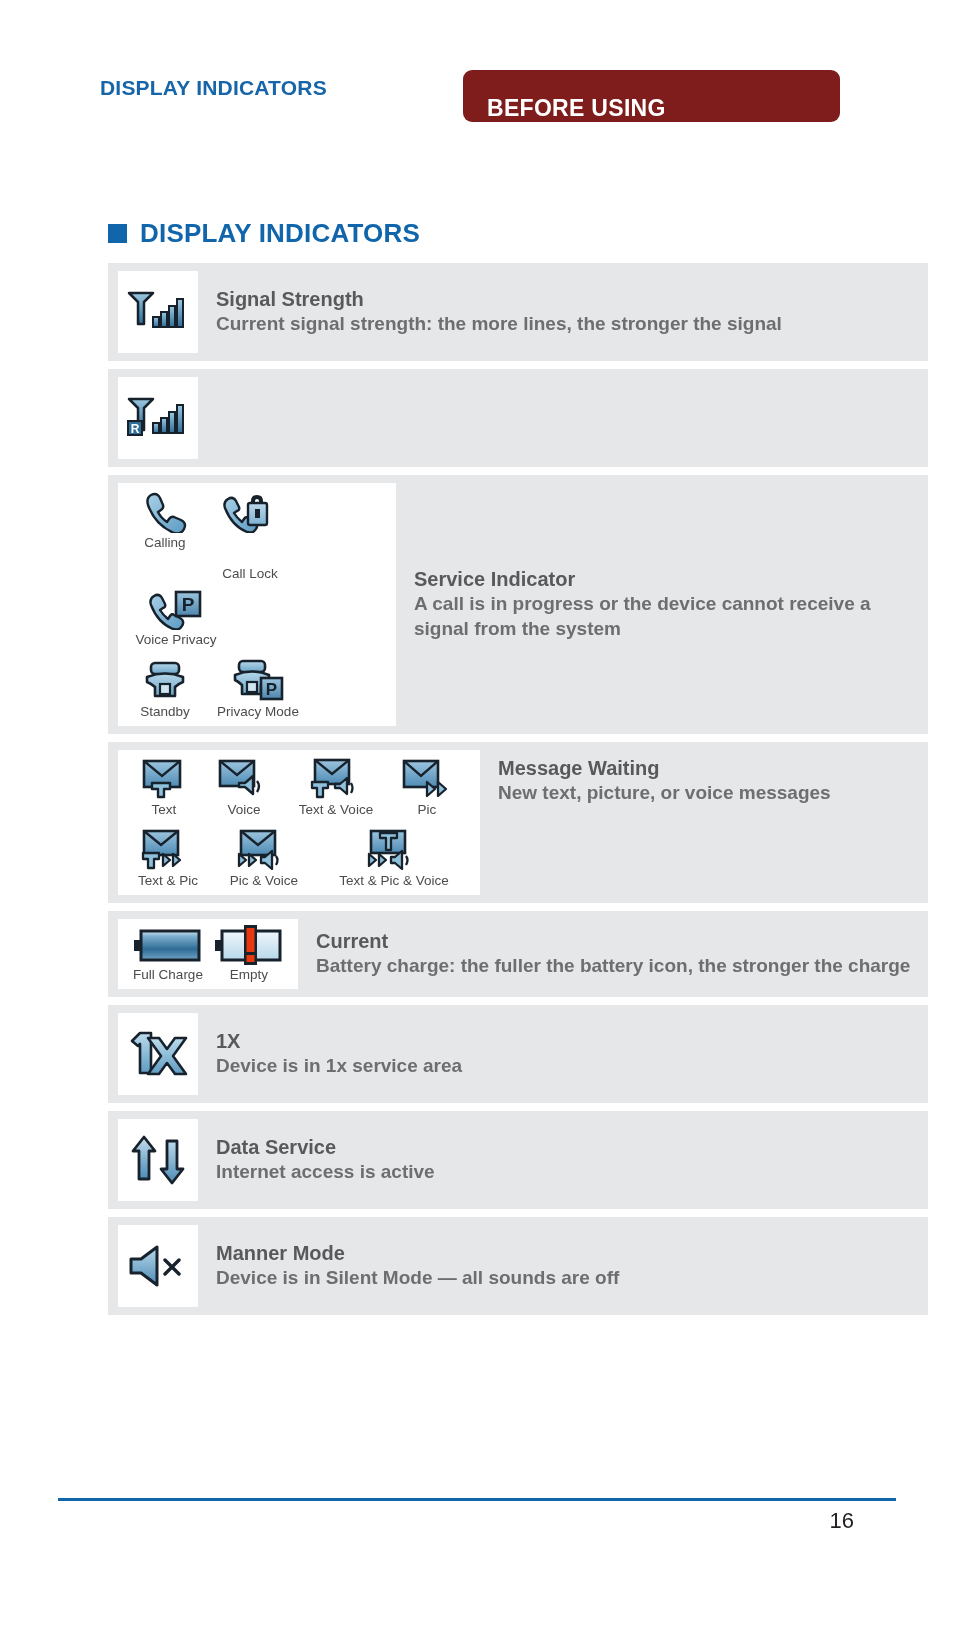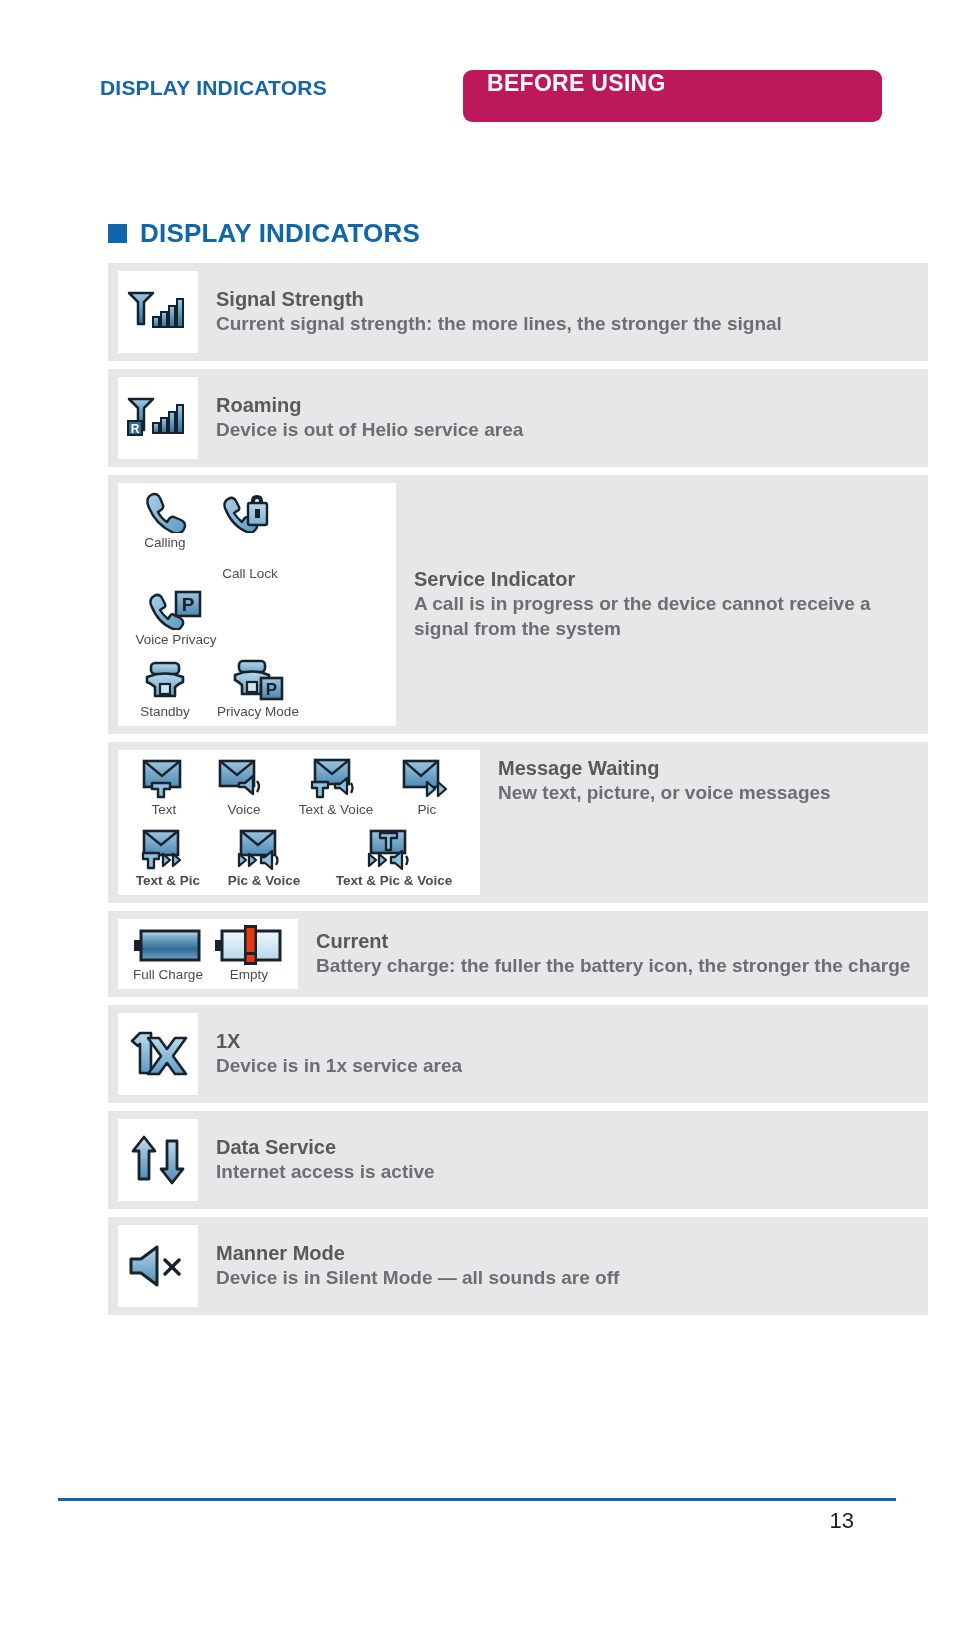--- a/index.html
+++ b/index.html
@@ -22,25 +22,25 @@
     position: absolute;
     left: 100px; top: 6px;
     font-size: 21px;
     font-weight: bold;
     letter-spacing: 0.2px;
     color: #1565a8;
   }
   .section-tab {
     position: absolute;
     left: 463px; top: 0px;
-    width: 419px; height: 52px;
-    background: #be185d;
+    width: 377px; height: 52px;
+    background: #7f1d1d;
     border-radius: 9px 9px 9px 9px;
     display: flex;
-    align-items: flex-start;
+    align-items: flex-end;
   }
   .section-tab .tab-label {
     color: #ffffff;
     font-size: 23px;
     font-weight: bold;
     letter-spacing: 0.3px;
     margin-left: 24px;
   }
 
   
@@ -199,24 +199,20 @@
           </defs>
         <path d="M2 4 h24 l-9 9 v22 h-6 V13 z" fill="url(#gB)" stroke="#16212b" stroke-width="2.5" stroke-linejoin="round"></path>
         <rect x="26" y="28" width="6" height="10" fill="url(#gB)" stroke="#16212b" stroke-width="2"></rect>
         <rect x="34" y="23" width="6" height="15" fill="url(#gB)" stroke="#16212b" stroke-width="2"></rect>
         <rect x="42" y="17" width="6" height="21" fill="url(#gB)" stroke="#16212b" stroke-width="2"></rect>
         <rect x="50" y="10" width="6" height="28" fill="url(#gB)" stroke="#16212b" stroke-width="2"></rect>
         <rect x="1" y="26" width="14" height="14" fill="#2e6e99" stroke="#16212b" stroke-width="2"></rect>
         <text x="8" y="37.5" font-family="'Liberation Sans',sans-serif" font-size="12" font-weight="bold" fill="#ffffff" text-anchor="middle">R</text>
       </svg>
     </div>
-    <div class="text-cell">
-      <div class="ind-title">Roaming</div>
-      <div class="ind-desc">Device is out of Helio service area</div>
-    </div>
   </div>
 
   <div class="ind-row" style="align-items:stretch;">
     <div class="icon-cell" style="width:278px;">
       <div class="icon-grid">
         <div class="icon-item" style="width:82px;">
           <span class="icon-art">
             <svg class="ic" width="46" height="44" viewBox="0 0 46 44">
               <defs>
                   <linearGradient id="ph1" x1="0" y1="0" x2="1" y2="1">
@@ -383,21 +379,21 @@
                 </defs>
               <rect x="4" y="4" width="34" height="26" fill="url(#env4)" stroke="#17222c" stroke-width="2.6"></rect>
               <path d="M4 4 L21 19 L38 4" fill="none" stroke="#17222c" stroke-width="2.4"></path>
               <path d="M27 25 l8 7 l-8 7 z" fill="#8fc0dc" stroke="#17222c" stroke-width="2.3" stroke-linejoin="round"></path>
               <path d="M38 25 l8 7 l-8 7 z" fill="#8fc0dc" stroke="#17222c" stroke-width="2.3" stroke-linejoin="round"></path>
             </svg>
           </span>
           <span class="ic-label">Pic</span>
         </div>
       </div>
-      <div class="icon-grid" style="margin-top:6px;font-weight:bold;">
+      <div class="icon-grid" style="margin-top:6px;">
         <div class="icon-item" style="width:88px;">
           <span class="icon-art">
             <svg class="ic" width="56" height="42" viewBox="0 0 56 42">
               <defs>
                   <linearGradient id="env5" x1="0" y1="0" x2="0" y2="1">
                 <stop offset="0" stop-color="#9cc4de"></stop>
                     <stop offset="1" stop-color="#4f8cb5"></stop>
                   </linearGradient>
                 </defs>
               <rect x="4" y="3" width="34" height="24" fill="url(#env5)" stroke="#17222c" stroke-width="2.6"></rect>
@@ -564,13 +560,13 @@
     </div>
     <div class="text-cell">
       <div class="ind-title">Manner Mode</div>
       <div class="ind-desc">Device is in Silent Mode — all sounds are off</div>
     </div>
   </div>
 
 </div>
 
 <div class="footer-rule"></div>
-<div class="page-number">13</div>
+<div class="page-number">16</div>
 
 </body></html>

